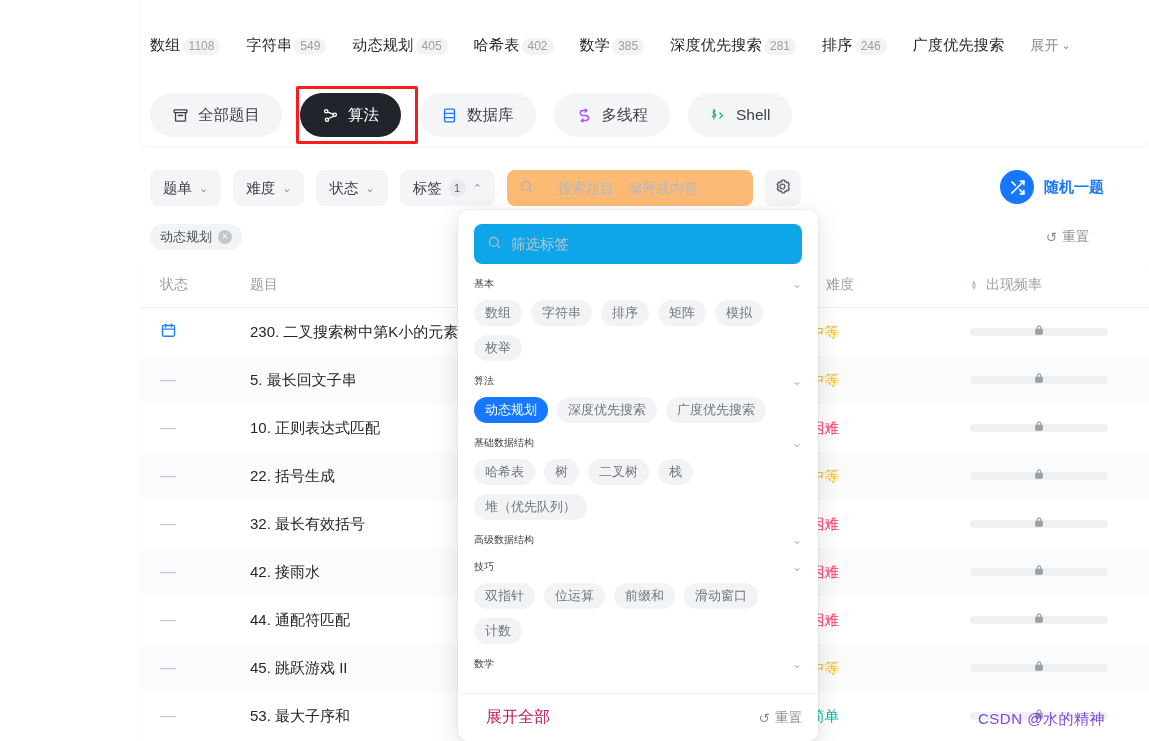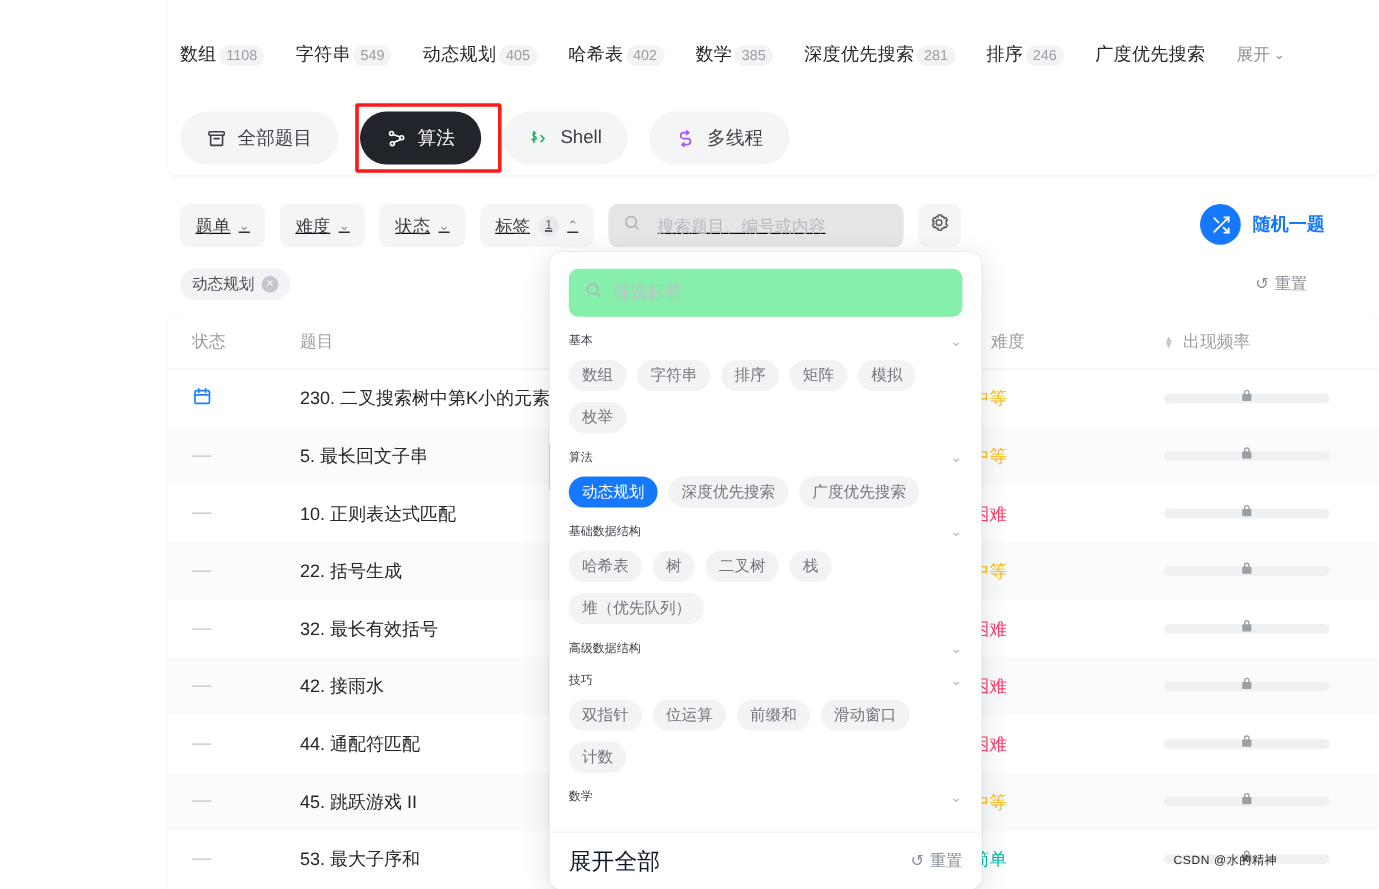--- a/index.html
+++ b/index.html
@@ -80,37 +80,37 @@
     border-radius: 2px;
     pointer-events: none;
   }
   #hl-algo { left: 296px; top: 86px; width: 122px; height: 58px; }
   #hl-dp   { left: 458px; top: 368px; width: 92px; height: 42px; }
 
   
   .filter-row {
     position: absolute;
     left: 150px; top: 170px;
-    display: flex; align-items: center; gap: 12px; text-decoration: underline;
+    display: flex; align-items: center; gap: 12px;
   }
   .fbtn {
     height: 36px; border-radius: 8px; background: #f4f5f7;
     display: flex; align-items: center; gap: 7px;
     padding: 0 13px; font-size: 14.5px; color: #3c3f45;
     cursor: pointer;
   }
   .fbtn .chev { font-size: 11px; color: #8a9099; }
   .badge-n {
     display:inline-flex; align-items:center; justify-content:center;
     min-width: 17px; height: 17px; border-radius: 50%;
     background: #e8eaed; color: #5f6368; font-size: 11px;
   }
   .search-box {
-    width: 246px; height: 36px; border-radius: 8px; background: #e5e5e5;
-    display: flex; align-items: center; gap: 14px; padding: 0 12px;
+    width: 246px; height: 36px; border-radius: 8px; background: #fdba74;
+    display: flex; align-items: center; gap: 24px; padding: 0 12px;
     cursor: text;
   }
   .search-box input {
     border: none; outline: none; background: transparent;
     font-size: 14px; color: #3c3f45; width: 100%;
     font-family: "Liberation Sans", sans-serif;
   }
   .search-box input::placeholder { color: #b5b9c0; }
   .gear-btn {
     width: 36px; height: 36px; border-radius: 8px; background: #f4f5f7;
@@ -188,21 +188,21 @@
   .tag-panel {
     position: absolute; left: 458px; top: 210px;
     width: 360px; height: 531px;
     background: #ffffff; border-radius: 10px;
     box-shadow: 0 6px 24px rgba(0,0,0,.13), 0 0 0 1px rgba(0,0,0,.04);
     z-index: 30;
     overflow: hidden;
   }
   .tp-search {
     margin: 14px 16px 0 16px;
-    height: 40px; border-radius: 8px; background: #86efac;
+    height: 40px; border-radius: 8px; background: #0ea5e9;
     display: flex; align-items: center; gap: 9px; padding: 0 13px;
   }
   .tp-search input {
     border: none; outline: none; background: transparent;
     font-size: 14.5px; color: #3c3f45; width: 100%;
     font-family: "Liberation Sans", sans-serif;
   }
   .tp-search input::placeholder { color: #bfc3ca; }
   .tp-body { padding: 0 16px; }
   .tp-group-head {
@@ -218,30 +218,30 @@
     display: inline-flex; align-items: center; cursor: pointer;
   }
   .tp-tag.selected { background: #1677ff; color: #ffffff; }
   .tp-footer {
     position: absolute; left: 0; bottom: 0; width: 100%;
     height: 48px; border-top: 1px solid #f0f1f3;
     display: flex; align-items: center; justify-content: space-between;
     padding: 0 16px;
     background: #fff;
   }
-  .tp-expandall { font-size: 19px; color: #0f172a; cursor: pointer; }
+  .tp-expandall { font-size: 16px; color: #be185d; cursor: pointer; margin-left: 12px; }
   .tp-reset {
     display: flex; align-items: center; gap: 5px;
     font-size: 13.5px; color: #8a9099; cursor: pointer;
   }
 
   
   .watermark {
     position: absolute; left: 978px; top: 710px;
-    font-size: 10px; color: #000000; opacity: .85;
+    font-size: 15px; color: #6d28d9; opacity: .85;
     letter-spacing: .5px; pointer-events: none;
     z-index: 60;
   }
 </style>
 </head>
 <body>
 
 <div id="root">
 
   <div class="top-card"></div>
@@ -302,37 +302,47 @@
             <circle cx="18" cy="11" r="2.3"></circle>
             <circle cx="7" cy="18" r="2.3"></circle>
             <path d="M8 7.2L16 10"></path>
             <path d="M16.8 13L8.6 16.6"></path>
           </svg>
         </span>
         <span>算法</span>
       </div>
       <div class="cat-pill">
         <span class="cat-ico">
-          <svg width="20" height="17" viewBox="0 0 26 24" fill="none" stroke="#18b566" stroke-width="2" stroke-linecap="round" stroke-linejoin="round">
-            <path d="M8 5c-3 0-4 2-2.2 3.4C7.6 9.8 10 10.6 8.4 12.6 7 14.4 4.6 14 3.6 13"></path>
-            <path d="M6 3v14"></path>
-            <path d="M15 8l4 4-4 4"></path>
+          <svg width="17" height="17" viewBox="0 0 24 24" fill="none" stroke="#1677ff" stroke-width="1.9" stroke-linecap="round" stroke-linejoin="round">
+            <rect x="5" y="3" width="14" height="18" rx="2"></rect>
+            <path d="M5 9h14"></path>
+            <path d="M5 15h14"></path>
           </svg>
         </span>
-        <span>Shell</span>
+        <span>数据库</span>
       </div>
       <div class="cat-pill">
         <span class="cat-ico">
           <svg width="17" height="17" viewBox="0 0 24 24" fill="none" stroke="#a855f7" stroke-width="2" stroke-linecap="round" stroke-linejoin="round">
             <path d="M15 5H9.5A3.5 3.5 0 006 8.5v0A3.5 3.5 0 009.5 12H14a3.5 3.5 0 013.5 3.5v0A3.5 3.5 0 0114 19H8"></path>
             <path d="M13 3l2.5 2L13 7"></path>
             <path d="M10 17l-2.5 2L10 21"></path>
           </svg>
         </span>
         <span>多线程</span>
+      </div>
+      <div class="cat-pill">
+        <span class="cat-ico">
+          <svg width="20" height="17" viewBox="0 0 26 24" fill="none" stroke="#18b566" stroke-width="2" stroke-linecap="round" stroke-linejoin="round">
+            <path d="M8 5c-3 0-4 2-2.2 3.4C7.6 9.8 10 10.6 8.4 12.6 7 14.4 4.6 14 3.6 13"></path>
+            <path d="M6 3v14"></path>
+            <path d="M15 8l4 4-4 4"></path>
+          </svg>
+        </span>
+        <span>Shell</span>
       </div>
     </div>
 
   <div class="hl-rect" id="hl-algo"></div>
 
   <div class="filter-row" id="filterrow">
       <div class="fbtn">
         <span>题单</span>
         <span class="chev">⌄</span>
       </div>

